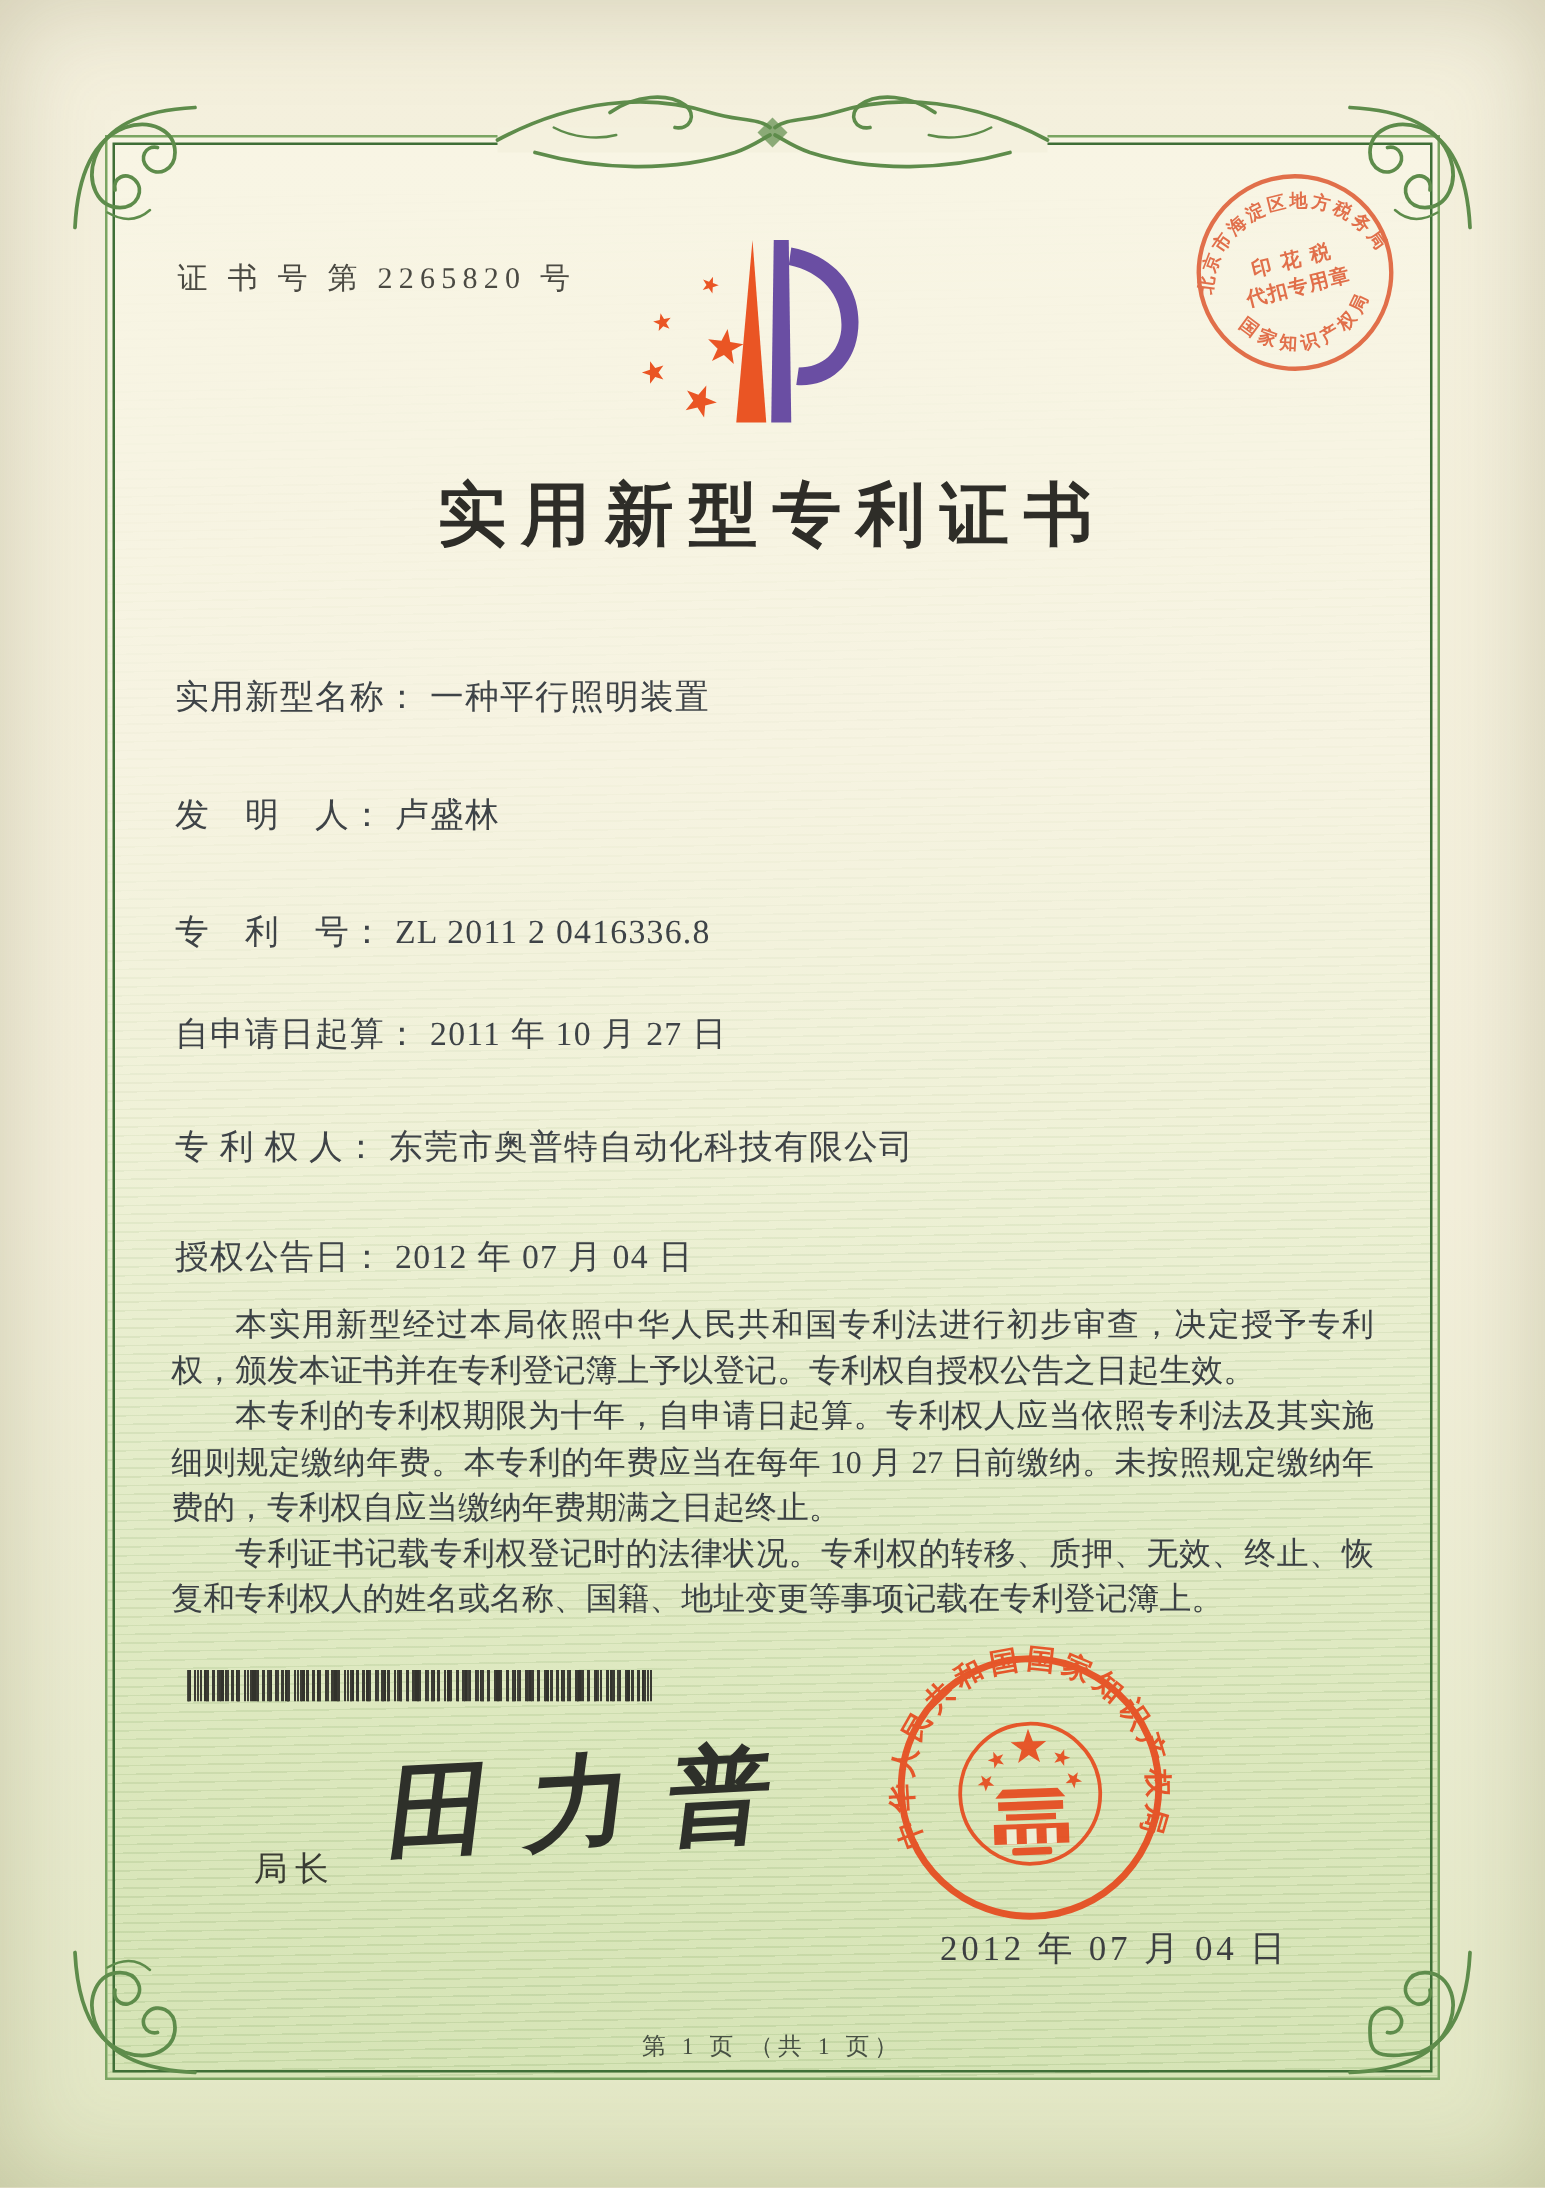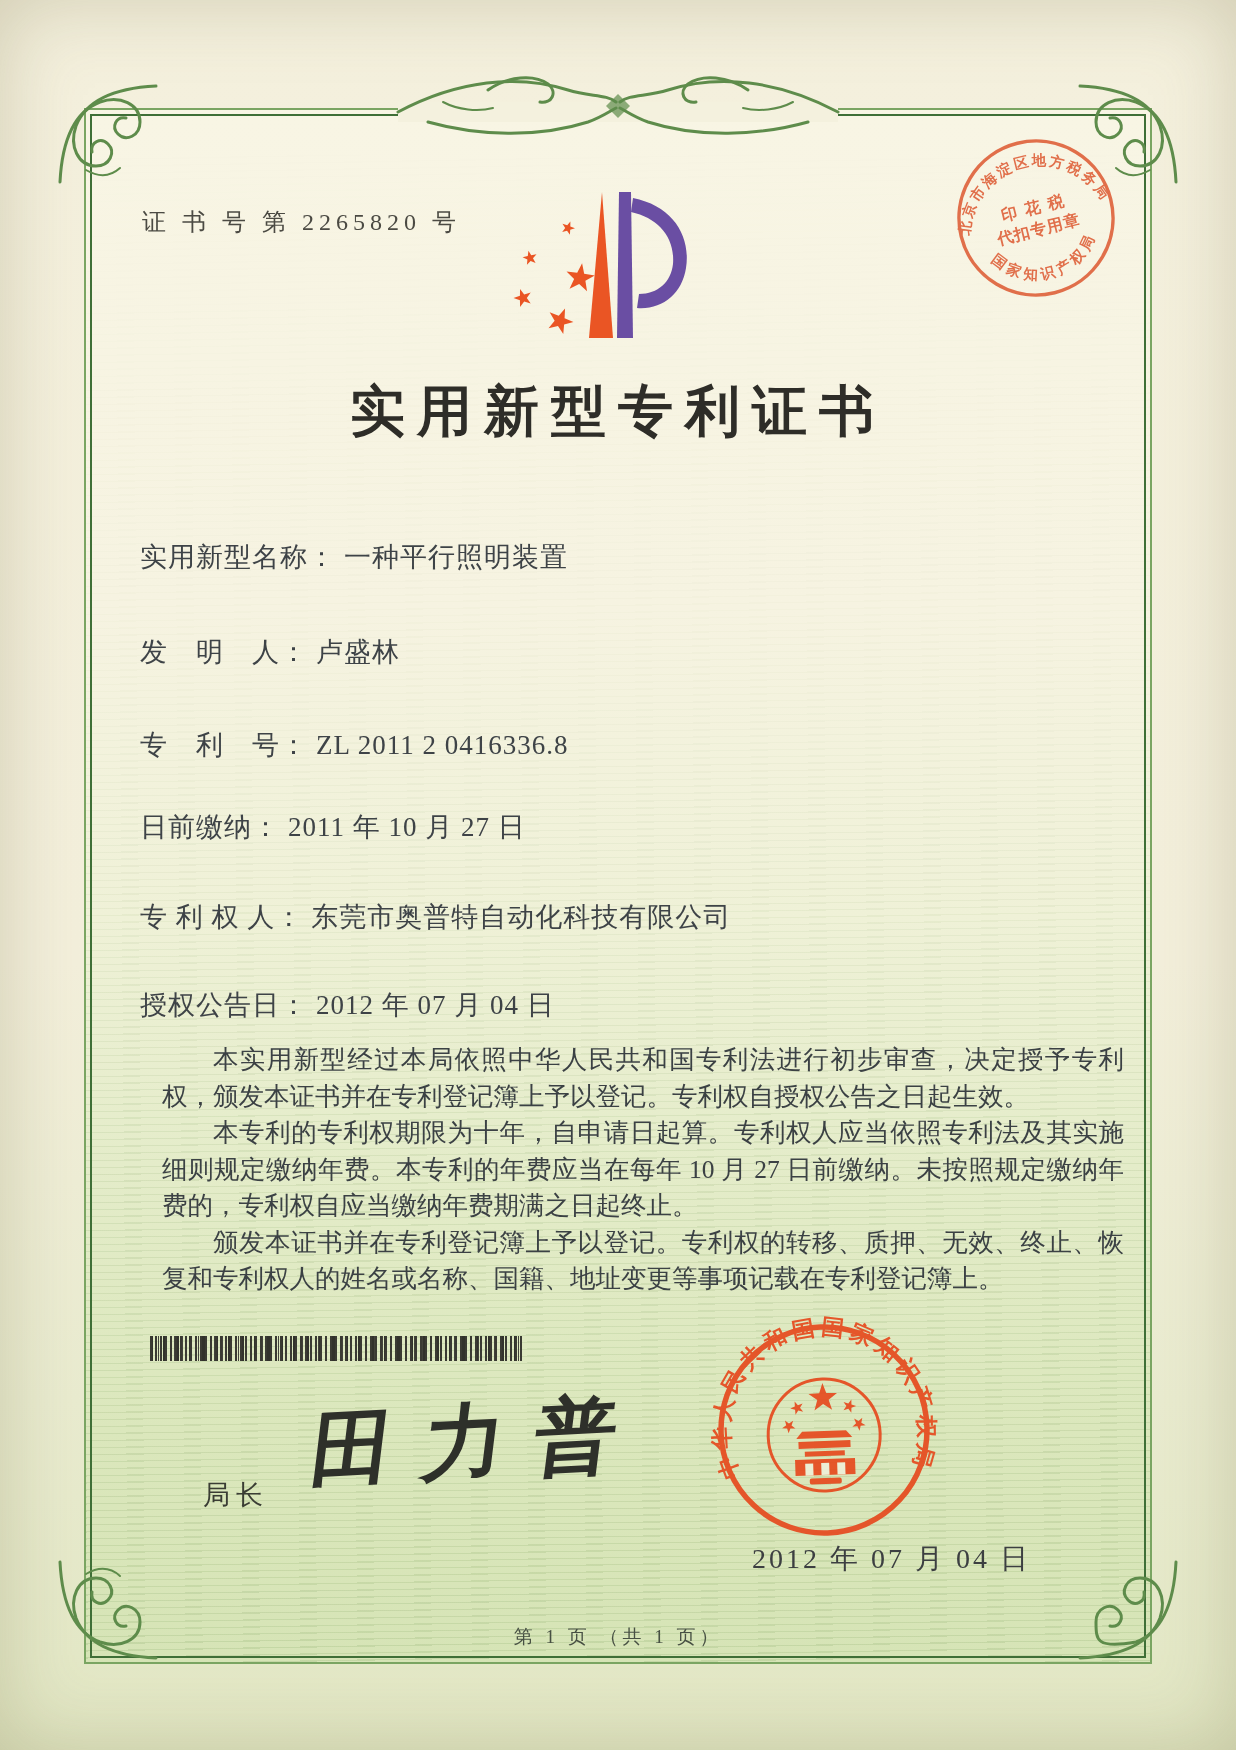--- a/index.html
+++ b/index.html
@@ -30,21 +30,21 @@
   .cert-no { left:128px; top:206px; font-size:24px; letter-spacing:5px; color:#4b4a43;margin-left:14px; }
   .title {
     left:0; right:0; top:364px; text-align:center;
     font-size:55px; font-weight:bold; letter-spacing:12px; color:#2e2d28;margin-top:11px;
   }
   .field { left:140px; font-size:27px; color:#3e4347; letter-spacing:1px; white-space:nowrap; }
   .f0{top:539px;} .f1{top:634px;} .f2{top:727px;} .f3{top:809px;} .f4{top:899px;} .f5{top:987px;}
   .field .val { margin-left:8px; }
   .bodytext {
     left:137px; top:1042px; width:962px;
-    font-size:25.5px; line-height:36.5px; color:#3b4144; text-align:justify;margin-left:25px;
+    font-size:25.5px; line-height:36.5px; color:#3b4144; text-align:justify;
   }
   .bodytext p { text-indent:2em; }
   .barcode {
     left:150px; top:1336px; width:372px; height:25px;
     background:
       repeating-linear-gradient(90deg,#3a3a33 0 2px, rgba(0,0,0,0) 2px 5px),
       repeating-linear-gradient(90deg,#32322c 0 3px, rgba(0,0,0,0) 3px 13px),
       repeating-linear-gradient(90deg,#42423a 0 1px, rgba(0,0,0,0) 1px 8px);
   }
   .sig-title { left:203px; top:1477px; font-size:27px; letter-spacing:6px; color:#3a3d34; }
@@ -154,33 +154,33 @@
   <div class="abs field f1">
     <span>发　明　人：</span><span class="val">卢盛林</span>
   </div>
   <div class="abs field f0">
     <span>实用新型名称：</span><span class="val">一种平行照明装置</span>
   </div>
   <div class="abs field f2">
     <span>专　利　号：</span><span class="val">ZL 2011 2 0416336.8</span>
   </div>
   <div class="abs field f3">
-    <span>日前缴纳：</span><span class="val">2011 年 10 月 27 日</span>
+    <span>自申请日起算：</span><span class="val">2011 年 10 月 27 日</span>
   </div>
   <div class="abs field f4">
     <span>专 利 权 人：</span><span class="val">东莞市奥普特自动化科技有限公司</span>
   </div>
   <div class="abs field f5">
     <span>授权公告日：</span><span class="val">2012 年 07 月 04 日</span>
   </div>
 
   <div class="abs bodytext">
     <p>本实用新型经过本局依照中华人民共和国专利法进行初步审查，决定授予专利权，颁发本证书并在专利登记簿上予以登记。专利权自授权公告之日起生效。</p>
     <p>本专利的专利权期限为十年，自申请日起算。专利权人应当依照专利法及其实施细则规定缴纳年费。本专利的年费应当在每年 10 月 27 日前缴纳。未按照规定缴纳年费的，专利权自应当缴纳年费期满之日起终止。</p>
-    <p>颁发本证书并在专利登记簿上予以登记。专利权的转移、质押、无效、终止、恢复和专利权人的姓名或名称、国籍、地址变更等事项记载在专利登记簿上。</p>
+    <p>专利证书记载专利权登记时的法律状况。专利权的转移、质押、无效、终止、恢复和专利权人的姓名或名称、国籍、地址变更等事项记载在专利登记簿上。</p>
   </div>
 
   <div class="abs barcode"></div>
 
   <div class="abs sig-title">局长</div>
   <div class="abs sig-name">田力普</div>
 
   <svg class="abs" style="left:702px;top:1308px;" width="244" height="244" viewBox="0 0 244 244">
     <defs>
       <path id="seal-arc" d="M 46,179 A 95 95 0 1 1 198,179"></path>

